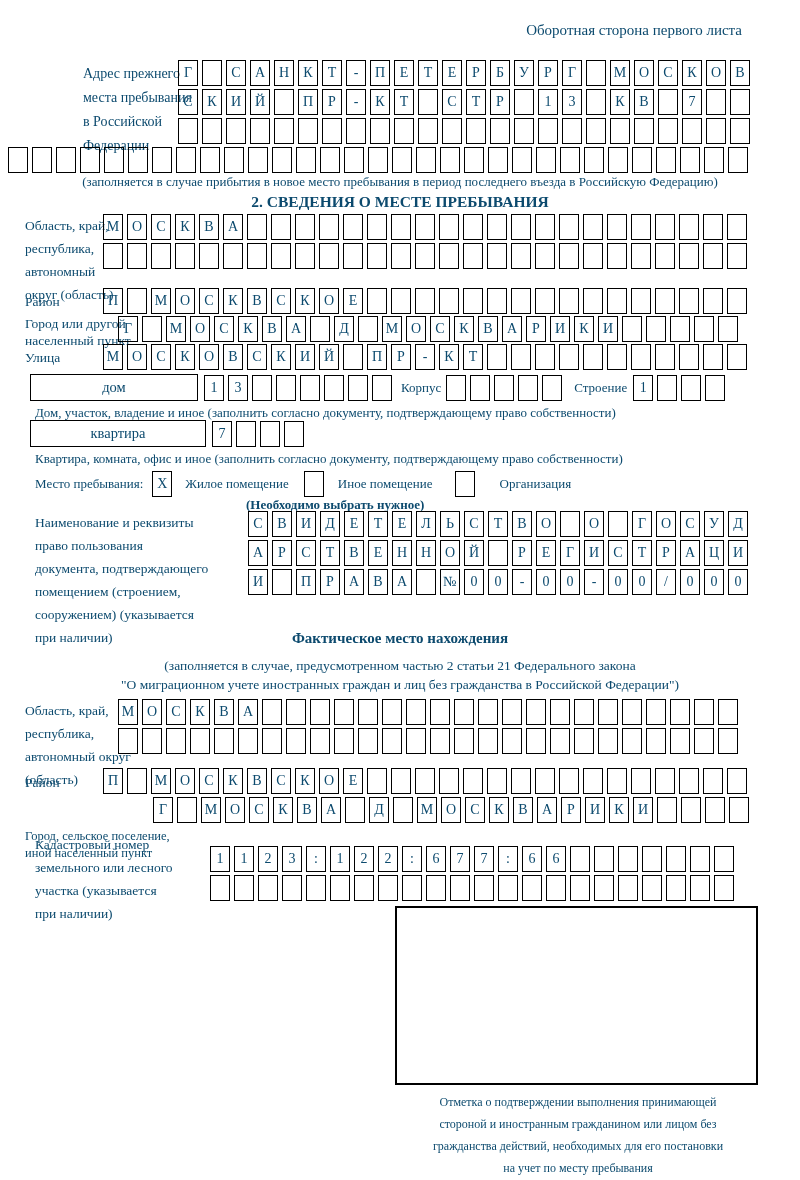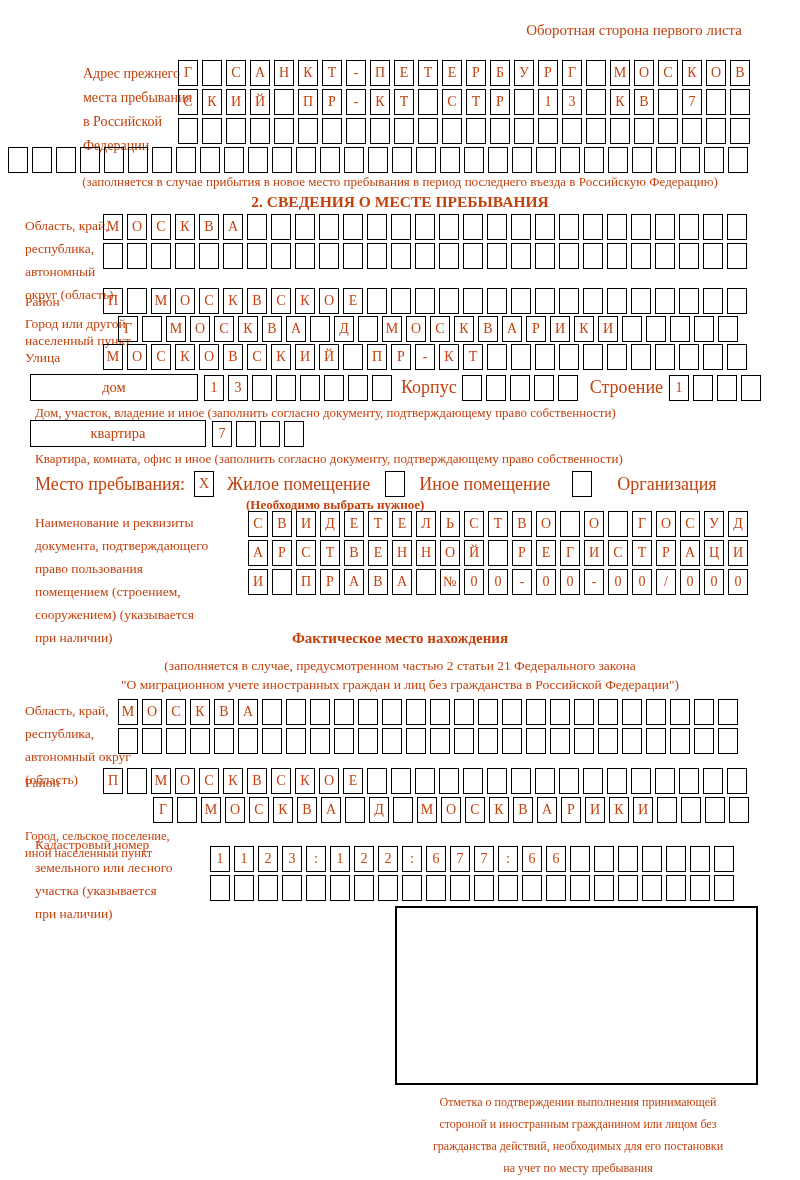--- a/index.html
+++ b/index.html
@@ -1,19 +1,19 @@
 <!DOCTYPE html>
 <html><head>
 <meta charset="utf-8">
 <style>
   * { margin:0; padding:0; box-sizing:border-box; }
   html,body { background:#fff; }
   .page {
     position:relative; width:800px; height:1180px; margin:0 auto;
-    background:#fff; color:#c2410c;
+    background:#fff; color:#0c4a6e;
     font-family:"Liberation Serif","DejaVu Serif",serif;
     overflow:hidden;
   }
   .lbl { position:absolute; font-size:13.5px; line-height:23px; }
   .lbl2 { line-height:17px; padding-top:2px; }
   .note { position:absolute; font-size:13px; }
   .center { left:0; width:100%; text-align:center; }
   .bold { font-weight:bold; }
   .row { position:absolute; display:flex; gap:4px; }
   .col { position:absolute; display:flex; flex-direction:column; gap:3px; }
@@ -22,21 +22,21 @@
   .cell {
     width:20px; height:26px; border:1.5px solid #000; flex:none;
     display:flex; align-items:center; justify-content:center;
     font-size:14px;
   }
   .widebox {
     border:1.5px solid #000; height:27px; flex:none;
     display:flex; align-items:center; justify-content:center; font-size:14.5px;
   }
   .fieldline { position:absolute; display:flex; align-items:center; }
-  .fieldlbl { font-size:18px; flex:none; }
+  .fieldlbl { font-size:13px; flex:none; }
   
   .header-note { top:22px; right:58px; position:absolute; font-size:15px; }
   .prev-label { left:35px; top:62px; font-size:14px; line-height:24px;margin-left:48px; }
   .prev-rows  { left:178px; top:60px; }
   .prev-full  { left:8px;  top:147px; }
   .prev-note  { top:174px; }
   .s2-title   { position:absolute; top:193px; font-size:15.5px; }
   .region-label { left:25px; top:214px; }
   .region-rows  { left:103px; top:214px; }
   .district-label { left:25px; top:290px; }
@@ -408,22 +408,22 @@
     <div class="fieldlbl" style="margin-left:13px;">Жилое помещение</div>
     <div class="cell" style="margin-left:15px;"></div>
     <div class="fieldlbl" style="margin-left:14px;">Иное помещение</div>
     <div class="cell" style="margin-left:22px;"></div>
     <div class="fieldlbl" style="margin-left:25px;">Организация</div>
   </div>
   <div class="note stay-note">(Необходимо выбрать нужное)</div>
 
   <div class="lbl doc-label">
       <div>Наименование и реквизиты</div>
+      <div>право пользования</div>
       <div>документа, подтверждающего</div>
-      <div>право пользования</div>
       <div>помещением (строением,</div>
       <div>сооружением) (указывается</div>
       <div>при наличии)</div>
     </div>
   <div class="col doc-rows">
     <div class="row">
         <div class="cell">С</div>
         <div class="cell">В</div>
         <div class="cell">И</div>
         <div class="cell">Д</div>

